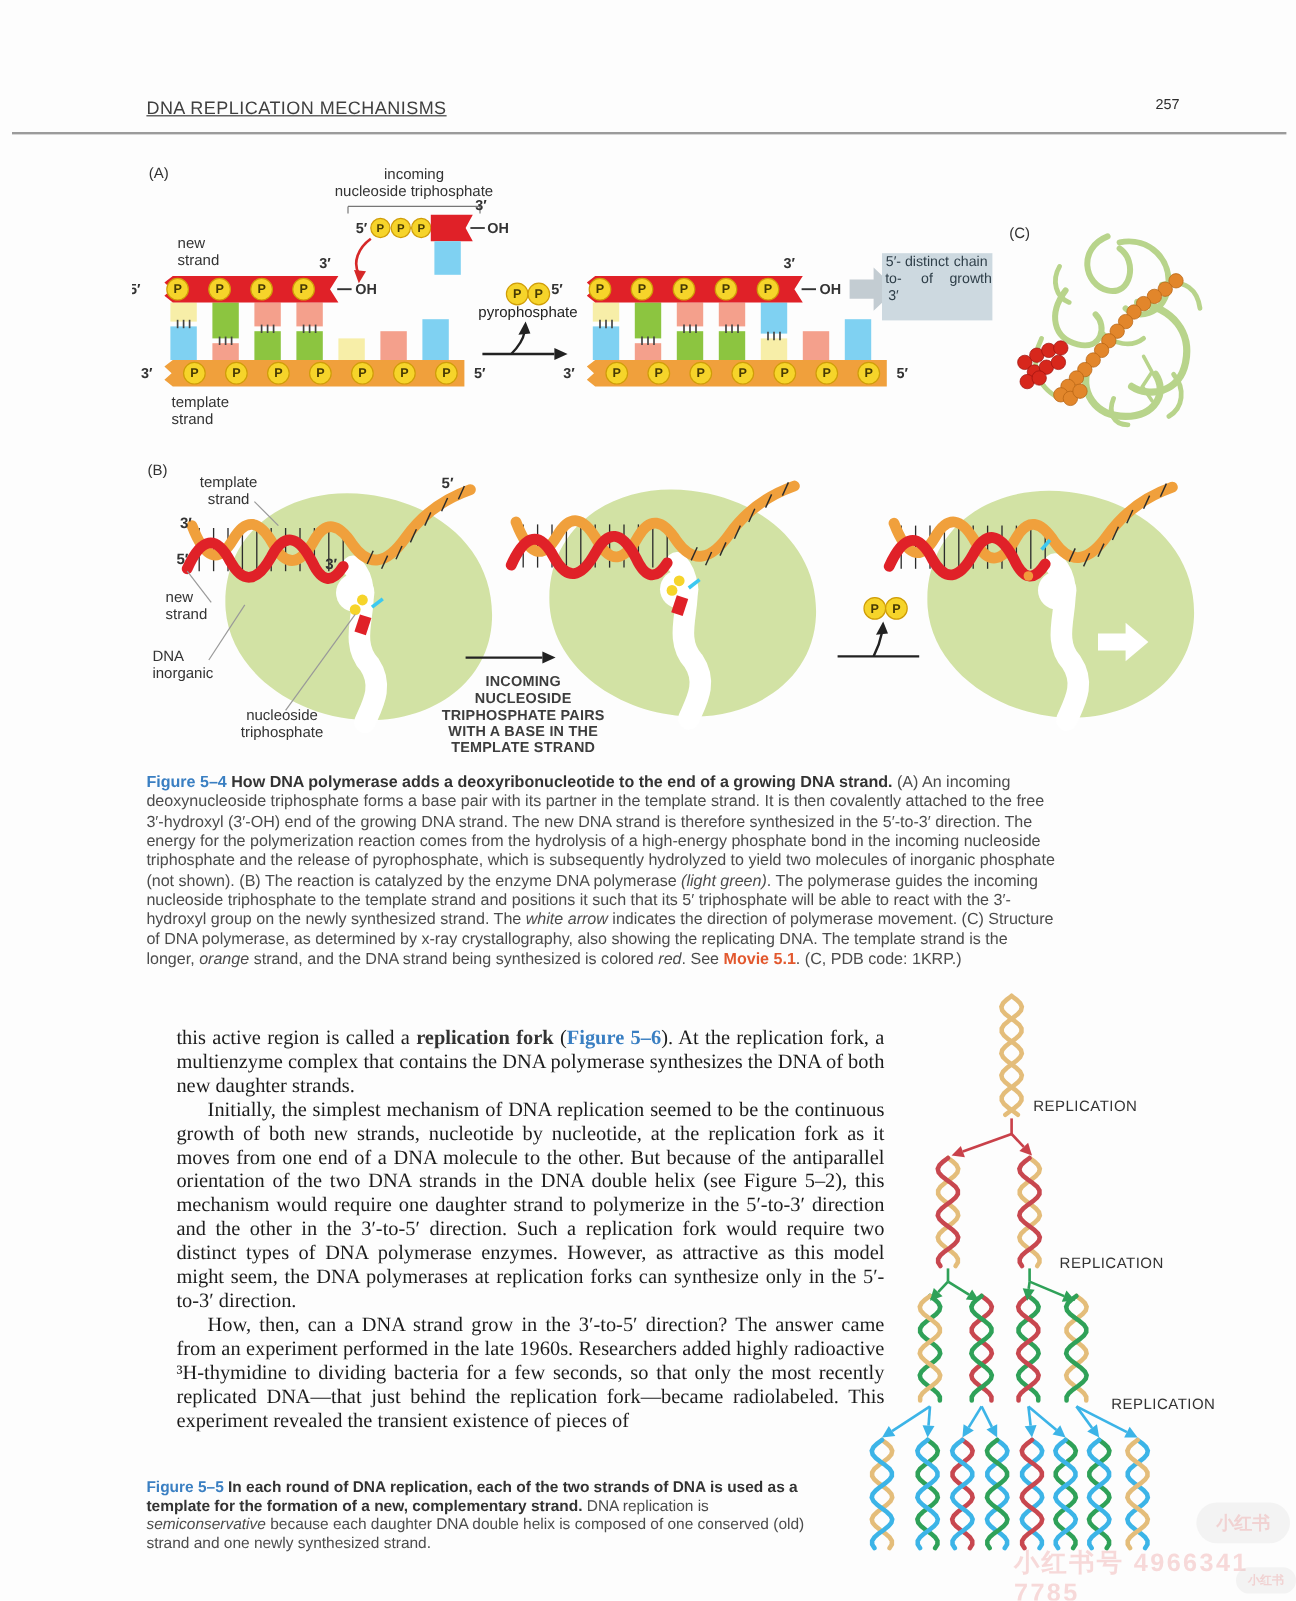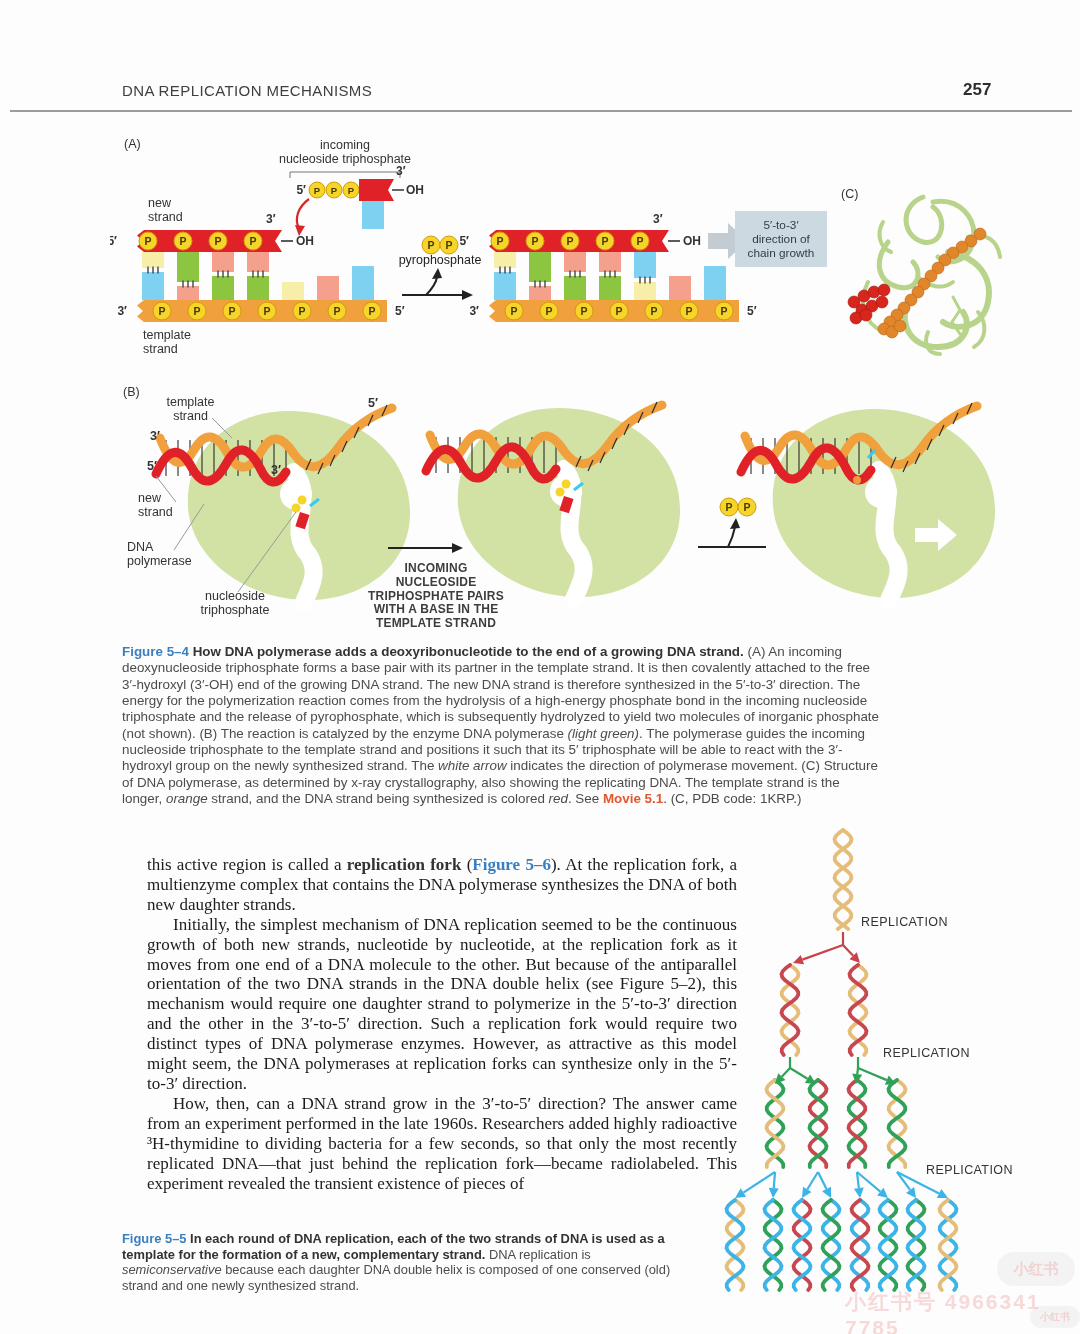--- a/index.html
+++ b/index.html
@@ -1,31 +1,31 @@
 <!DOCTYPE html>
 <html><head>
 <meta charset="utf-8">
 <style>
   html,body{margin:0;padding:0;background:#ffffff;}
   .page{position:relative;width:1080px;height:1334px;background:#fdfdfd;overflow:hidden;
         font-family:"Liberation Sans",sans-serif;}
   .abs{position:absolute;}
-  .hd-title{position:absolute;left:122px;top:82px;font-size:15px;color:#3f3f3f;letter-spacing:.4px;}
-  .hd-page{position:absolute;left:963px;top:80px;font-size:17px;font-weight:700;color:#2e2e2e;}
+  .hd-title{position:absolute;left:122px;top:82px;font-size:15px;color:#3f3f3f;letter-spacing:.4px;text-decoration:underline;}
+  .hd-page{position:absolute;left:963px;top:80px;font-size:12px;font-weight:400;color:#2e2e2e;}
   .rule{position:absolute;left:10px;right:8px;top:110px;height:2px;background:#9b9b9b;}
   .dlab{position:absolute;font-size:12.5px;color:#333;line-height:13.6px;}
   .dlab span{display:block;}
   .center{text-align:center;}
   .prime{font-weight:600;}
   .bcap{position:absolute;font-size:12px;font-weight:700;color:#3d3d3d;line-height:13.8px;
         text-align:center;letter-spacing:.2px;}
   .bcap span{display:block;}
   .dirbox{position:absolute;left:735px;top:211px;width:92px;height:56px;background:#cdd9e0;
-        color:#2e3e48;font-size:11.8px;line-height:14px;display:flex;flex-direction:column;
-        align-items:center;justify-content:center;text-align:center;}
+        color:#2e3e48;font-size:11.8px;line-height:14px;display:flex;flex-direction:row;
+        align-items:flex-start;justify-content:center;text-align:center;}
   .cap54{position:absolute;left:122px;top:644px;width:758px;font-size:13.4px;line-height:16.35px;color:#4c4c4c;}
   .bodytext{position:absolute;left:122px;top:855px;width:590px;font-family:"Liberation Serif",serif;
         font-size:17px;line-height:19.9px;color:#1c1c1c;text-align:justify;margin-left:25px;}
   .bodytext p{margin:0;}
   .bodytext p.ind{text-indent:26px;}
   .cap55{position:absolute;left:122px;top:1231px;width:560px;font-size:12.9px;line-height:15.6px;color:#4c4c4c;}
   .seg-plain{}
   .seg-bold{font-weight:700;color:#333;}
   .seg-italic{font-style:italic;}
   .seg-fig{color:#3a7fc2;font-weight:700;}
@@ -202,21 +202,21 @@
         <text x="544" y="179.5" font-size="10.5" font-family="&quot;Liberation Sans&quot;,sans-serif" fill="#463a04" text-anchor="middle" font-weight="bold">P</text>
         <circle cx="579" cy="176" r="9" fill="#f6d42a" stroke="#cf9d08" stroke-width="1"></circle>
         <text x="579" y="179.5" font-size="10.5" font-family="&quot;Liberation Sans&quot;,sans-serif" fill="#463a04" text-anchor="middle" font-weight="bold">P</text>
         <circle cx="614" cy="176" r="9" fill="#f6d42a" stroke="#cf9d08" stroke-width="1"></circle>
         <text x="614" y="179.5" font-size="10.5" font-family="&quot;Liberation Sans&quot;,sans-serif" fill="#463a04" text-anchor="middle" font-weight="bold">P</text>
       </g>
       <polygon points="598,98 618,98 618,88 637,106 618,124 618,114 598,114" fill="#c3ccd2"></polygon>
     </svg>
   <div class="dirbox">
     <span>5′-to-3′</span>
-    <span>direction of</span>
+    <span>distinct of</span>
     <span>chain growth</span>
   </div>
 
   <span class="dlab" style="left:841px;top:188px">(C)</span>
   <svg id="svgC" class="abs" style="left:828px;top:182px" width="192" height="198">
       <path d="M 95,15 C 70,25 75,55 95,60 C 115,65 120,35 105,25" stroke="#b8d48b" stroke-width="5" fill="none" stroke-linecap="round"></path>
       <path d="M 105,20 C 130,15 150,35 145,60 C 140,80 120,85 110,75" stroke="#b8d48b" stroke-width="5" fill="none" stroke-linecap="round"></path>
       <path d="M 60,60 C 45,80 50,100 70,105 C 90,110 95,90 85,80" stroke="#b8d48b" stroke-width="5" fill="none" stroke-linecap="round"></path>
       <path d="M 120,70 C 150,75 165,95 160,120 C 155,145 130,150 115,140" stroke="#b8d48b" stroke-width="6" fill="none" stroke-linecap="round"></path>
       <path d="M 80,120 C 70,145 85,165 110,165 C 135,165 145,145 135,130" stroke="#b8d48b" stroke-width="6" fill="none" stroke-linecap="round"></path>
@@ -383,21 +383,21 @@
     <span>strand</span>
   </div>
   <span class="dlab prime" style="left:150px;top:430px">3′</span>
   <span class="dlab prime" style="left:147px;top:460px">5′</span>
   <div class="dlab" style="left:138px;top:492px">
     <span>new</span>
     <span>strand</span>
   </div>
   <div class="dlab" style="left:127px;top:541px">
     <span>DNA</span>
-    <span>polymerase</span>
+    <span>inorganic</span>
   </div>
   <div class="dlab center" style="left:165px;top:590px;width:140px">
     <span>nucleoside</span>
     <span>triphosphate</span>
   </div>
   <span class="dlab prime" style="left:368px;top:397px">5′</span>
   <span class="dlab prime" style="left:271px;top:464px">3′</span>
 
   <div class="bcap" style="left:352px;top:562px;width:168px">
     <span>INCOMING</span>

